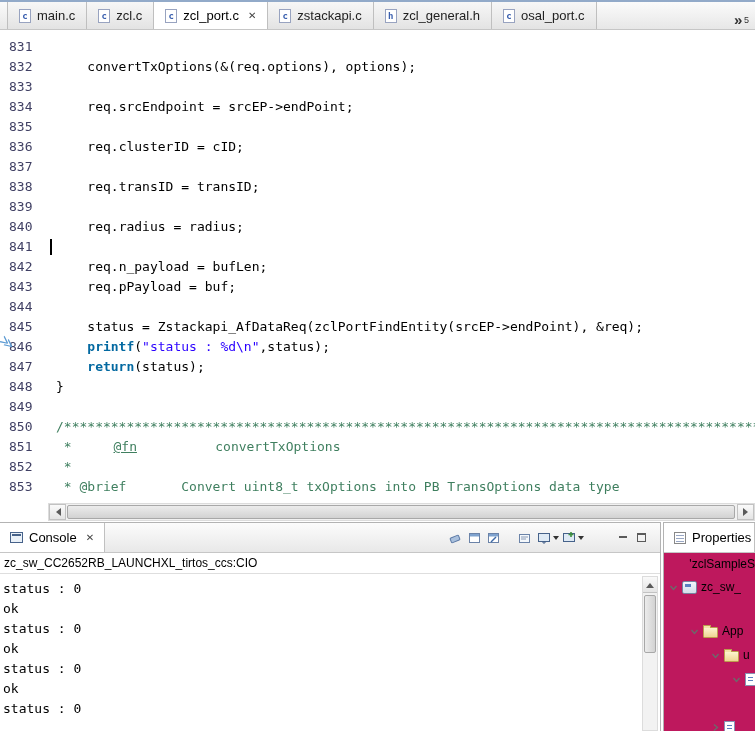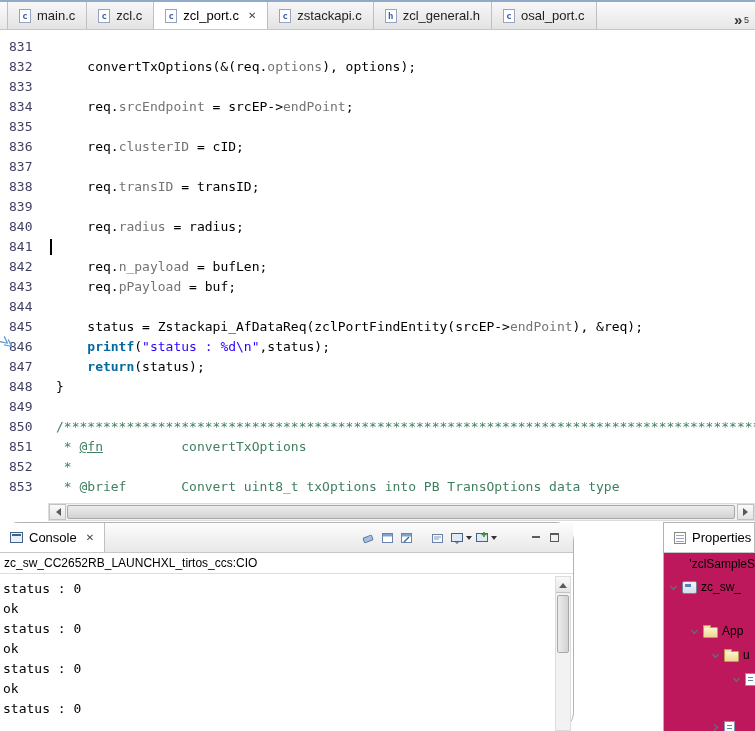--- a/index.html
+++ b/index.html
@@ -45,25 +45,25 @@
   .editor {
     position: absolute; top: 31px; left: 0; right: 0; height: 472px;
     background: #fff; overflow: hidden;
     font-family: "DejaVu Sans Mono", monospace; font-size: 13px;
     padding-top: 6px;
   }
   .cl { display: flex; height: 20px; line-height: 20px; white-space: pre; }
   .ln { flex: none; width: 48px; padding-left: 9px; color: #3f3f63; }
   .ct { position: relative; flex: 1; padding-left: 8px; }
   .s-p   { color: #000000; }
-  .s-f   { color: #737373; margin-top: 12px; }
+  .s-f   { color: #000000; margin-top: 12px; }
   .s-k   { color: #0369a1; font-weight: bold; }
   .s-str { color: #2A00FF; }
   .s-c   { color: #3F7F5F; }
-  .s-d   { color: #3F7F5F; text-decoration: underline; }
+  .s-d   { color: #3F7F5F; text-decoration: underline; margin-left: 34px; }
   .caret { position: absolute; left: 2px; top: 2px; width: 2px; height: 16px; background: #000; }
   .edit-marker {
     position: absolute; left: 0px; top: 300px; width: 14px; height: 22px;
     color: #5d9bd3; font-size: 14px; line-height: 22px;
     transform: rotate(38deg);
   }
 
   
   .hscroll { position: absolute; top: 503px; left: 0; right: 0; height: 18px; background: #fff; }
   .hs-track {
@@ -81,23 +81,23 @@
   .tri-r { width:0;height:0;border:4px solid transparent;border-left:5px solid #5a5a5a;margin-left:3px; }
   .tri-u { width:0;height:0;border:4px solid transparent;border-bottom:5px solid #5a5a5a;margin-bottom:3px; }
   .tri-d-sm { width:0;height:0;border:3px solid transparent;border-top:4px solid #333;margin-top:3px; }
   .hs-thumb {
     position: absolute; left: 18px; top: 1px; bottom: 1px; width: 668px;
     background: linear-gradient(#ececec,#d2d2d2); border: 1px solid #a8a8a8; border-radius: 2px;
   }
 
   
   .console {
-    position: absolute; top: 522px; left: 0; width: 574px; bottom: 0;
+    position: absolute; top: 522px; left: 0; width: 661px; bottom: 0;
     border-top: 1px solid #b3b3b3; border-right: 1px solid #b3b3b3;
-    background: #fff; display: flex; flex-direction: column; border-radius: 19px;
+    background: #fff; display: flex; flex-direction: column;
   }
   .panel-header {
     flex: none; height: 30px;
     background: linear-gradient(#fcfcfc, #e8e8e8);
     border-bottom: 1px solid #c6c6c6;
     display: flex; align-items: stretch;
   }
   .view-tab {
     display: flex; align-items: center; gap: 6px; padding: 0 10px;
     background: #fff; border-right: 1px solid #c0c0c0; font-size: 13px; white-space: nowrap;

